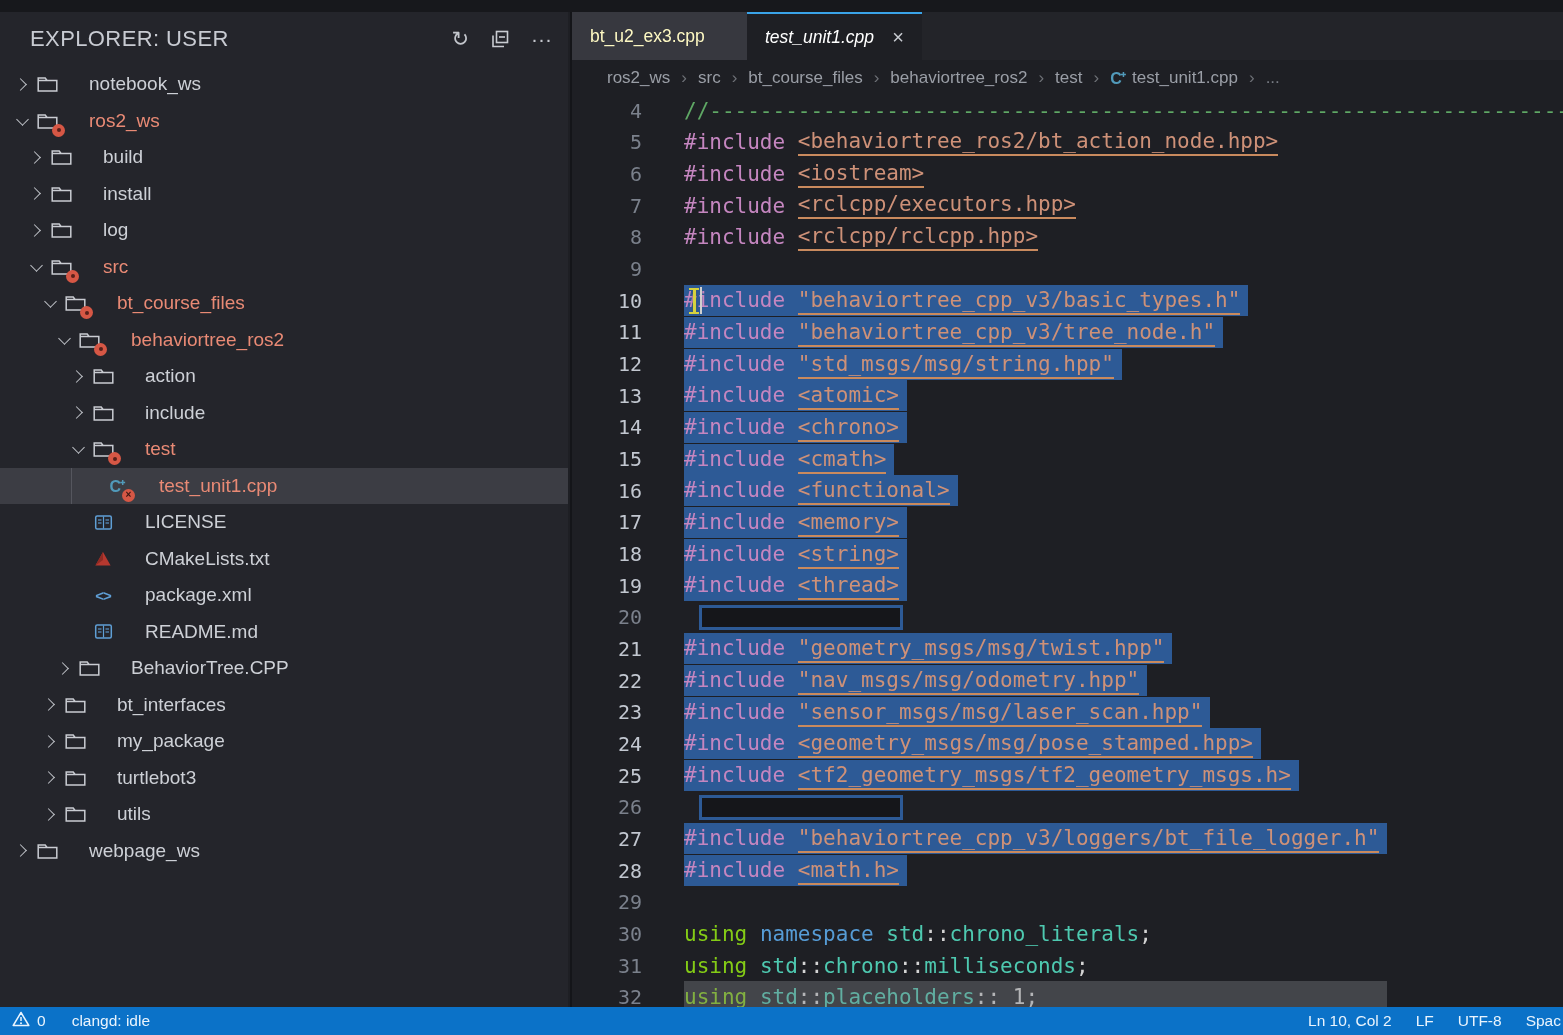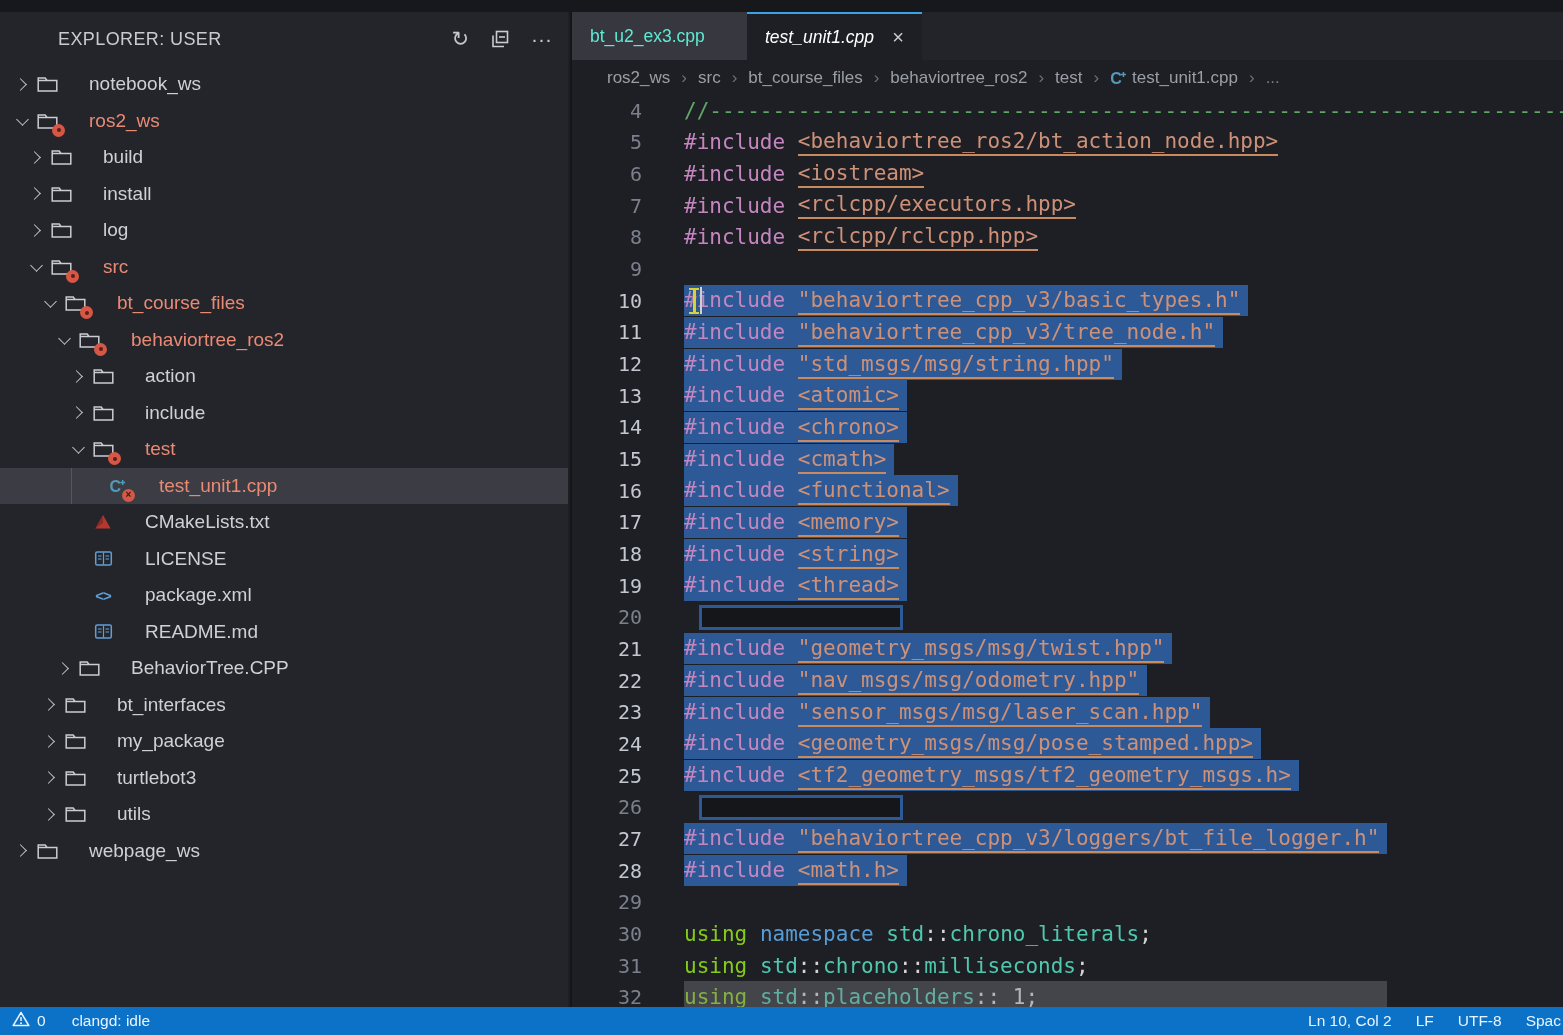--- a/index.html
+++ b/index.html
@@ -3,21 +3,21 @@
 <meta charset="utf-8">
 <style>
   html,body{margin:0;padding:0;background:#0d0d10;}
   .app{position:relative;width:1563px;height:1035px;overflow:hidden;background:#1e1f24;
        font-family:"Liberation Sans",sans-serif;-webkit-font-smoothing:antialiased;}
   .topstrip{position:absolute;top:0;left:0;width:100%;height:12px;background:#17181c;z-index:5;}
 
   
   .sidebar{position:absolute;top:12px;left:0;bottom:28px;width:568px;background:#24252b;overflow:hidden;}
   .explorer-header{display:flex;align-items:center;justify-content:space-between;height:54px;padding:0 16px 0 30px;}
-  .explorer-title{color:#c8cbd2;font-size:18px;letter-spacing:.4px;margin-left:28px;}
+  .explorer-title{color:#c8cbd2;font-size:22px;letter-spacing:.4px;}
   .explorer-actions{display:flex;align-items:center;gap:20px;}
   .hicon{color:#c3c6cc;font-size:21px;line-height:22px;cursor:pointer;display:inline-flex;align-items:center;}
   .tree{position:relative;}
   .trow{position:relative;display:flex;align-items:center;height:36.5px;width:568px;cursor:pointer;}
   .trow.selected{background:#3c3d44;}
   .trow.selected::before{content:"";position:absolute;left:71px;top:0;bottom:0;width:1px;background:#55565e;}
   .chev{width:24px;flex:none;display:inline-flex;align-items:center;justify-content:center;}
   .chev i{width:8px;height:8px;border-right:1.8px solid #bfc2c8;border-bottom:1.8px solid #bfc2c8;display:block;}
   .chev.right i{transform:rotate(-45deg);margin-left:-3px;}
   .chev.down i{transform:rotate(45deg);margin-top:-3px;}
@@ -29,21 +29,21 @@
   .badge .bdot{width:4px;height:4px;border-radius:50%;background:#58201a;}
   .badge .bx{color:#3c1712;font-size:10px;font-weight:bold;line-height:10px;}
   .cppicon{color:#519aba;font-weight:bold;font-size:16px;letter-spacing:-1px;}
   .xmlicon{color:#5f9fd6;font-weight:bold;font-size:15px;letter-spacing:-1px;}
 
   
   .editor{position:absolute;top:12px;left:570px;right:0;bottom:28px;display:flex;flex-direction:column;
           background:#1e1f24;border-left:2px solid #141519;}
   .tabbar{height:48px;flex:none;background:#232429;display:flex;align-items:stretch;}
   .tab{display:flex;align-items:center;gap:12px;padding:0 18px;width:175px;box-sizing:border-box;
-       font-size:17.5px;color:#5eead4;background:#37383f;cursor:pointer;position:relative;}
+       font-size:17.5px;color:#fef9c3;background:#37383f;cursor:pointer;position:relative;}
   .tab.active{background:#1e1f24;color:#ffffff;border-top:2.5px solid #3aa3e8;}
   .tab.active .tab-label{font-style:italic;}
   .tab-label{white-space:nowrap;overflow:hidden;}
   .tab-close{color:#c9ccd2;font-size:20px;line-height:18px;margin-left:auto;cursor:pointer;}
   .breadcrumb{height:35px;flex:none;display:flex;align-items:center;padding-left:35px;gap:11px;
               font-size:17px;color:#9a9ea6;background:#1e1f24;}
   .bc-item{display:inline-flex;align-items:center;gap:7px;cursor:pointer;white-space:nowrap;}
   .bc-sep{color:#6e7177;font-size:17px;}
   .bc-ellipsis{color:#787c84;}
   .bc-cpp{font-size:14px;}
@@ -243,40 +243,40 @@
             <span class="cppicon">C⁺</span>
             <span class="badge">
               <span class="bx">×</span>
             </span>
           </span>
           <span class="flabel error">test_unit1.cpp</span>
         </div>
         <div class="trow" style="padding-left: 66px;">
           <span class="chev none"></span>
           <span class="ficon">
-            <svg width="18" height="16" viewBox="0 0 18 16">
-              <path d="M9 1 L16.6 14.6 H1.4 Z" fill="#b5382f"></path>
-              <path d="M9 1 L9 9 L1.4 14.6 Z" fill="#8e2b24"></path>
-            </svg>
-          </span>
-          <span class="flabel">CMakeLists.txt</span>
-        </div>
-        <div class="trow" style="padding-left: 66px;">
-          <span class="chev none"></span>
-          <span class="ficon">
             <svg width="19" height="17" viewBox="0 0 19 17">
               <rect x="1.7" y="2" width="15.6" height="13" rx="1.5" fill="none" stroke="#5f9fd6" stroke-width="1.5"></rect>
               <line x1="9.5" y1="2.5" x2="9.5" y2="14.5" stroke="#5f9fd6" stroke-width="1.2"></line>
               <line x1="4" y1="6" x2="7.5" y2="6" stroke="#5f9fd6" stroke-width="1.1"></line>
               <line x1="11.5" y1="6" x2="15" y2="6" stroke="#5f9fd6" stroke-width="1.1"></line>
               <line x1="4" y1="9" x2="7.5" y2="9" stroke="#5f9fd6" stroke-width="1.1"></line>
               <line x1="11.5" y1="9" x2="15" y2="9" stroke="#5f9fd6" stroke-width="1.1"></line>
             </svg>
           </span>
           <span class="flabel">LICENSE</span>
+        </div>
+        <div class="trow" style="padding-left: 66px;">
+          <span class="chev none"></span>
+          <span class="ficon">
+            <svg width="18" height="16" viewBox="0 0 18 16">
+              <path d="M9 1 L16.6 14.6 H1.4 Z" fill="#b5382f"></path>
+              <path d="M9 1 L9 9 L1.4 14.6 Z" fill="#8e2b24"></path>
+            </svg>
+          </span>
+          <span class="flabel">CMakeLists.txt</span>
         </div>
         <div class="trow" style="padding-left: 66px;">
           <span class="chev none"></span>
           <span class="ficon">
             <span class="xmlicon">&lt;&gt;</span>
           </span>
           <span class="flabel">package.xml</span>
         </div>
         <div class="trow" style="padding-left: 66px;">
           <span class="chev none"></span>

